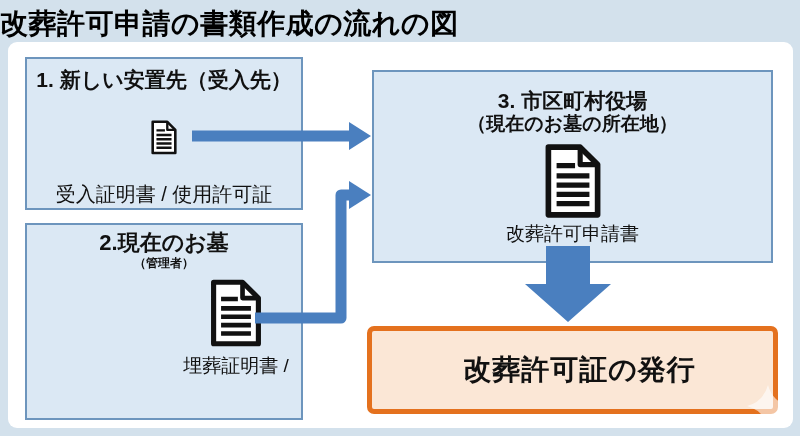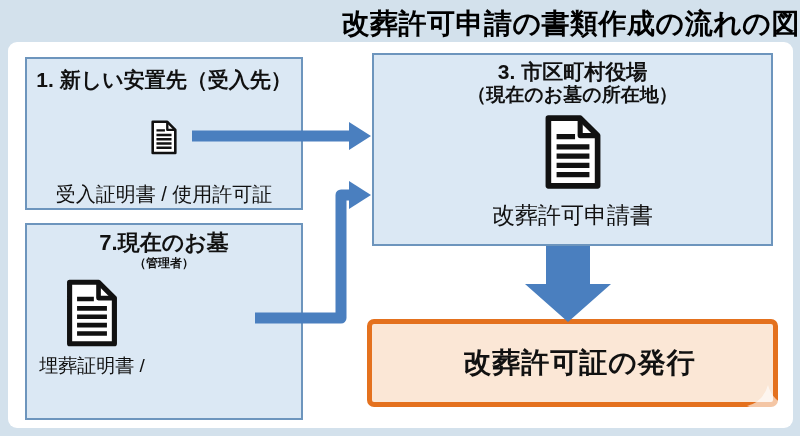--- a/index.html
+++ b/index.html
@@ -16,53 +16,53 @@
   *{margin:0;padding:0;box-sizing:border-box;}
   html,body{width:800px;height:436px;overflow:hidden;}
   body{
     font-family:"Liberation Sans","DejaVu Sans",sans-serif;
     background:var(--page-bg);
     color:var(--text);
   }
   .canvas{position:relative;width:800px;height:436px;background:var(--page-bg);}
   .title{
     position:absolute;top:5px;left:0;width:100%;
-    text-align:right;font-size:28px;font-weight:bold;
+    text-align:left;font-size:28px;font-weight:bold;
     letter-spacing:0.5px;color:#000;
   }
   .panel{
     position:absolute;left:8px;top:42px;width:785px;height:386px;
     background:var(--panel-bg);border-radius:9px;
   }
   .flowbox{
     position:absolute;
     background:var(--box-fill);
     border:2.5px solid var(--box-border);
     display:flex;flex-direction:column;align-items:center;
   }
   .box1{left:25px;top:57px;width:278px;height:153px;padding-top:8px;gap:22px;}
   .box2{left:25px;top:223px;width:278px;height:197px;padding-top:4px;}
-  .box3{left:372px;top:53px;width:401px;height:193px;padding-top:4px;}
+  .box3{left:372px;top:70px;width:401px;height:193px;padding-top:16px;}
   .box-heading{font-size:21px;font-weight:bold;line-height:1.25;text-align:center;}
   .box2 .box-heading{font-size:22px;}
   .box-subheading{font-size:19px;font-weight:bold;line-height:1.1;text-align:center;}
   .box2 .box-subheading{font-size:12px;}
   .doc-label{font-size:20px;font-weight:normal;text-align:center;margin-top:3px;}
-  .box3 .doc-label{font-size:23px;margin-top:8px;}
+  .box3 .doc-label{font-size:19px;margin-top:0;}
   .doc-icon{display:block;}
   .box1 .doc-icon{margin-top:4px;}
   .box3 .doc-icon{margin-top:6px;}
   .doc-row{
-    display:flex;flex-direction:row;justify-content:flex-start;
+    display:flex;flex-direction:row;justify-content:flex-end;
     gap:42px;margin-top:6px;width:100%;
   }
   .doc-col{display:flex;flex-direction:column;align-items:center;width:130px;}
   .doc-col .doc-label{font-size:19px;line-height:1.26;margin-top:4px;}
   .result-box{
-    position:absolute;left:367px;top:319px;width:411px;height:88px;
+    position:absolute;left:367px;top:326px;width:411px;height:88px;
     background:var(--result-fill);
     border:5px solid var(--result-border);
     border-radius:7px;
     display:flex;align-items:center;justify-content:center;
   }
   .result-label{font-size:28px;font-weight:bold;letter-spacing:1px;padding-left:14px;}
   .arrow-layer{
     position:absolute;left:0;top:0;width:800px;height:436px;
     pointer-events:none;z-index:5;
   }
@@ -86,21 +86,21 @@
     <div class="box-heading">1. 新しい安置先（受入先）</div>
     <svg class="doc-icon" width="56" height="74" viewBox="0 0 60 78">
       <path class="doc-page" d="M6 6 H37 L54 23 V72 H6 Z"></path>
       <path class="doc-fold" d="M37 6 V23 H54"></path>
       <path class="doc-lines" d="M14 24 H32 M14 34 H46 M14 43 H46 M14 52 H46 M14 61 H46"></path>
     </svg>
     <div class="doc-label">受入証明書 / 使用許可証</div>
   </div>
 
   <div class="flowbox box2">
-    <div class="box-heading">7.現在のお墓</div>
+    <div class="box-heading">2.現在のお墓</div>
     <div class="box-subheading">（管理者）</div>
     <div class="doc-row">
       <div class="doc-col">
         <svg class="doc-icon" width="56" height="74" viewBox="0 0 60 78">
           <path class="doc-page" d="M6 6 H37 L54 23 V72 H6 Z"></path>
           <path class="doc-fold" d="M37 6 V23 H54"></path>
           <path class="doc-lines" d="M14 24 H32 M14 34 H46 M14 43 H46 M14 52 H46 M14 61 H46"></path>
         </svg>
         <div class="doc-label">
           <div>埋葬証明書 /</div>

